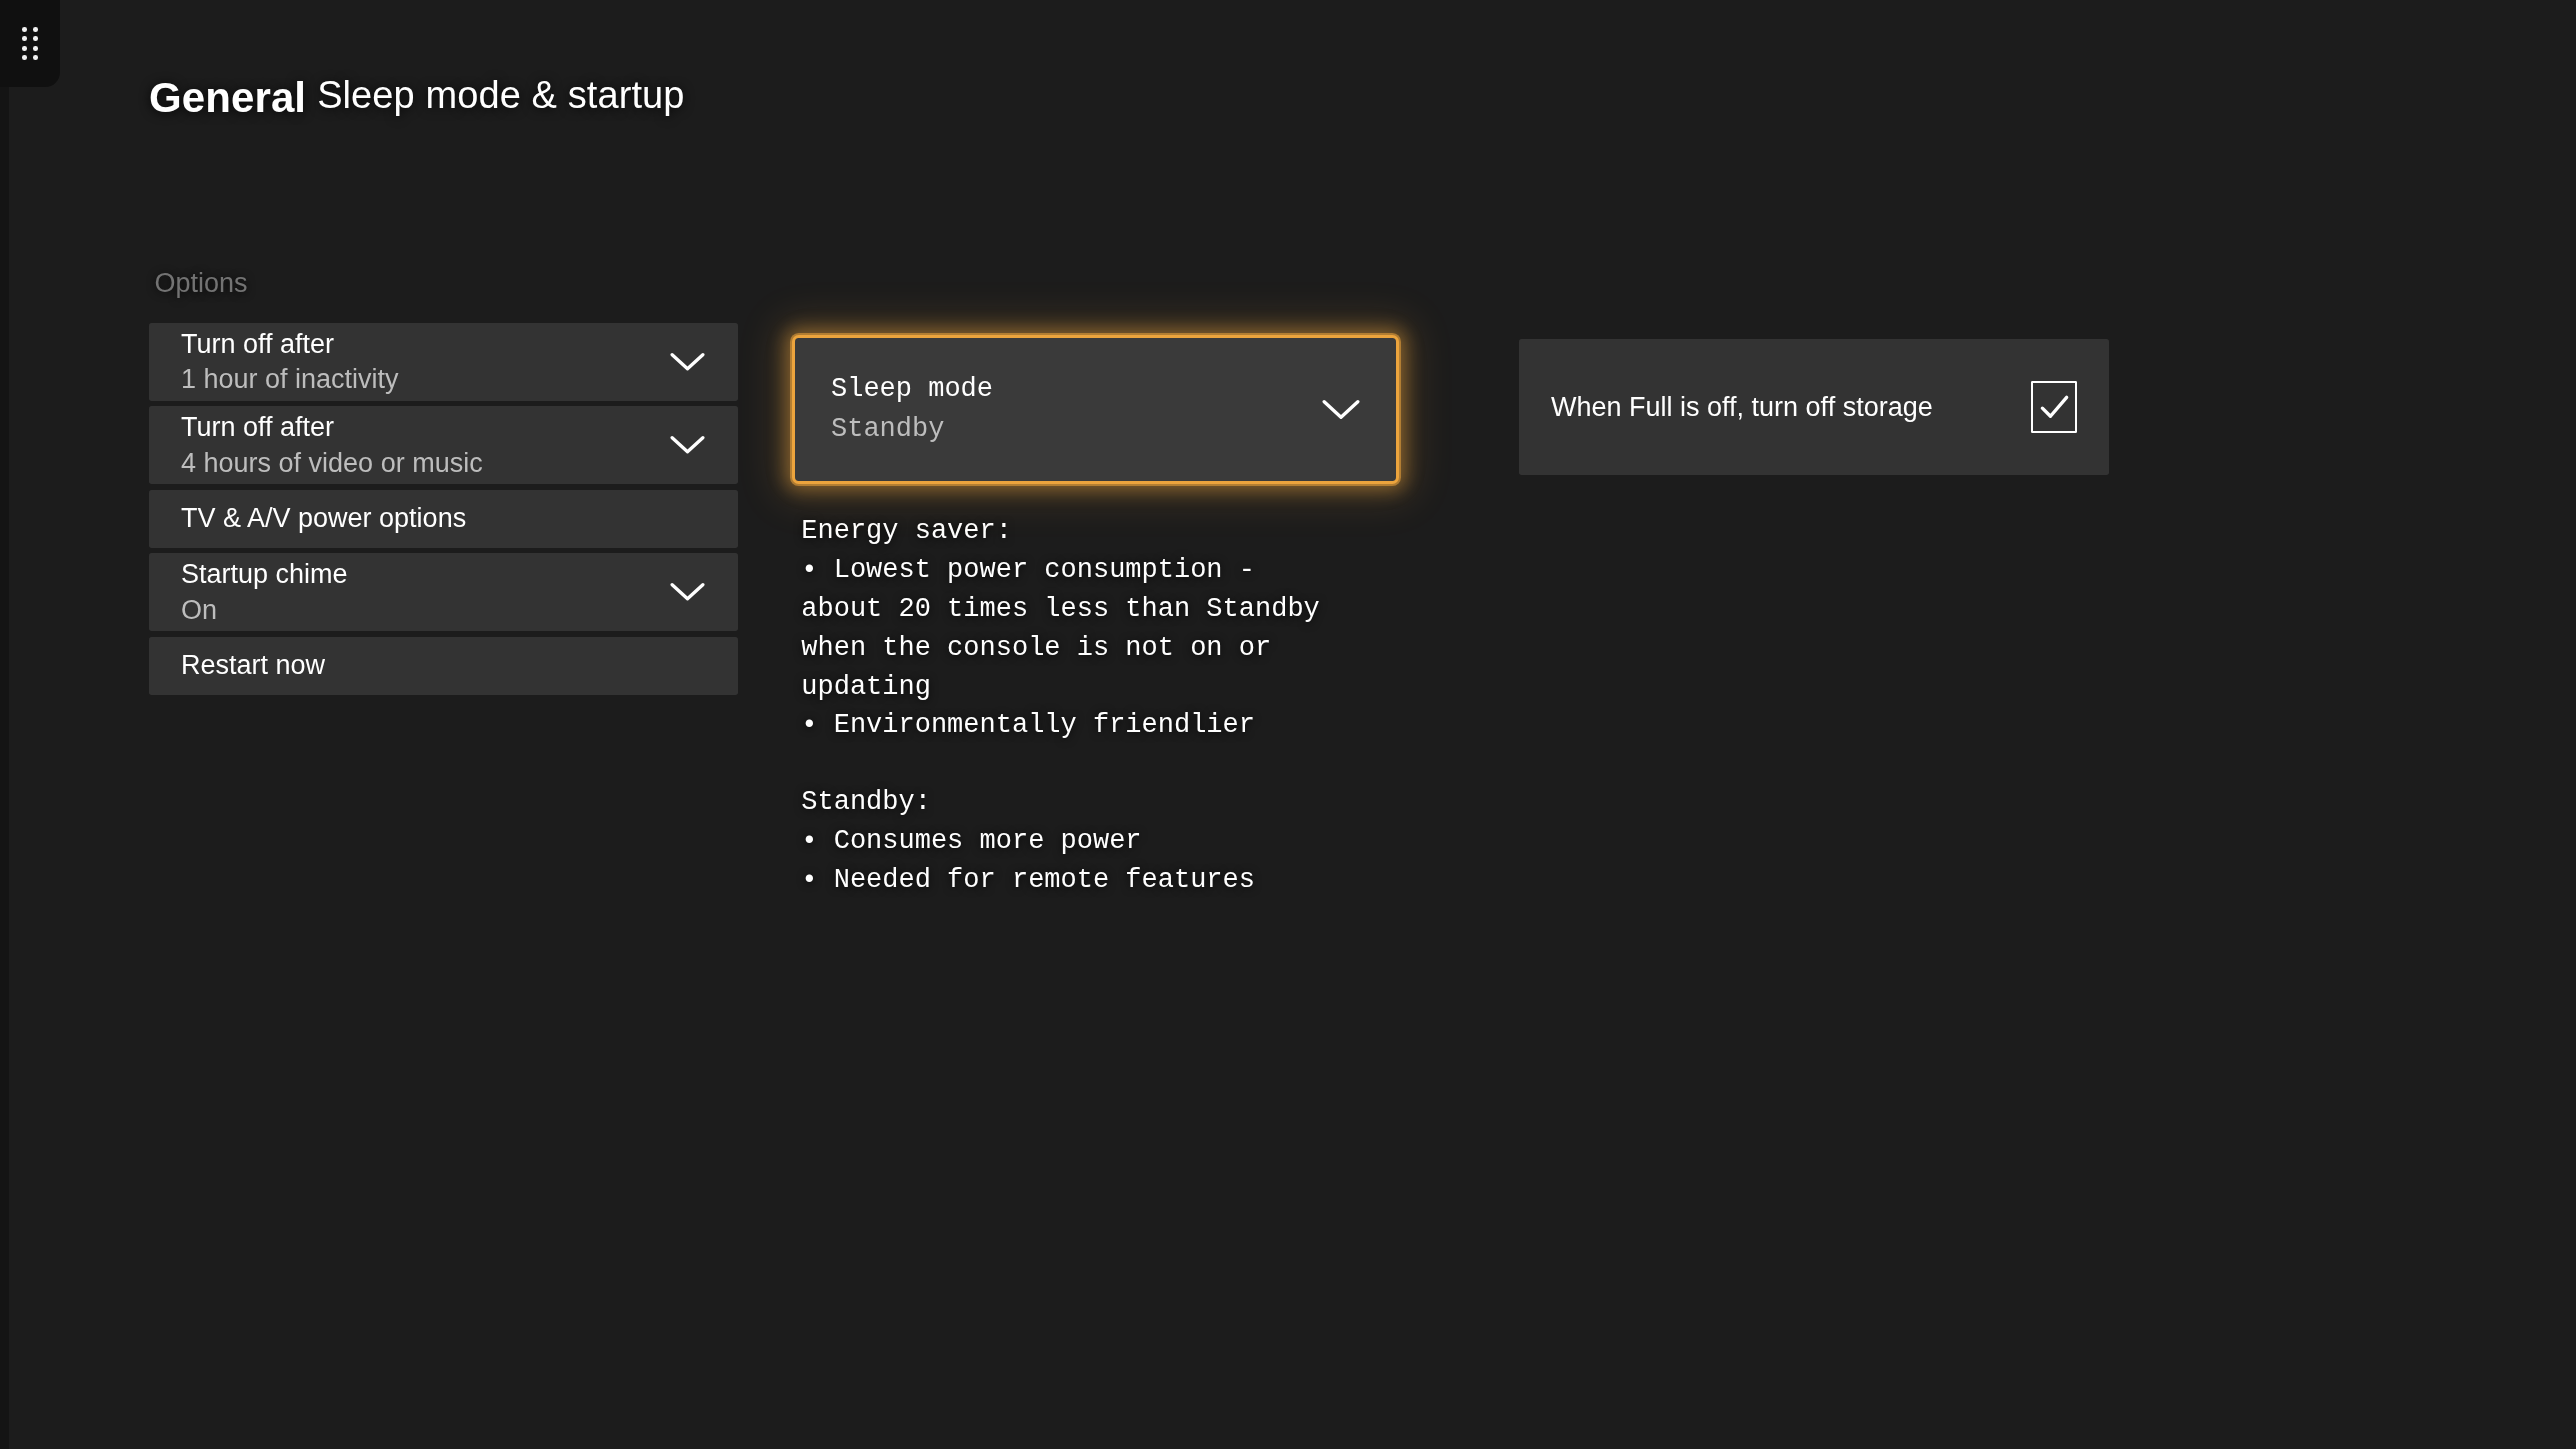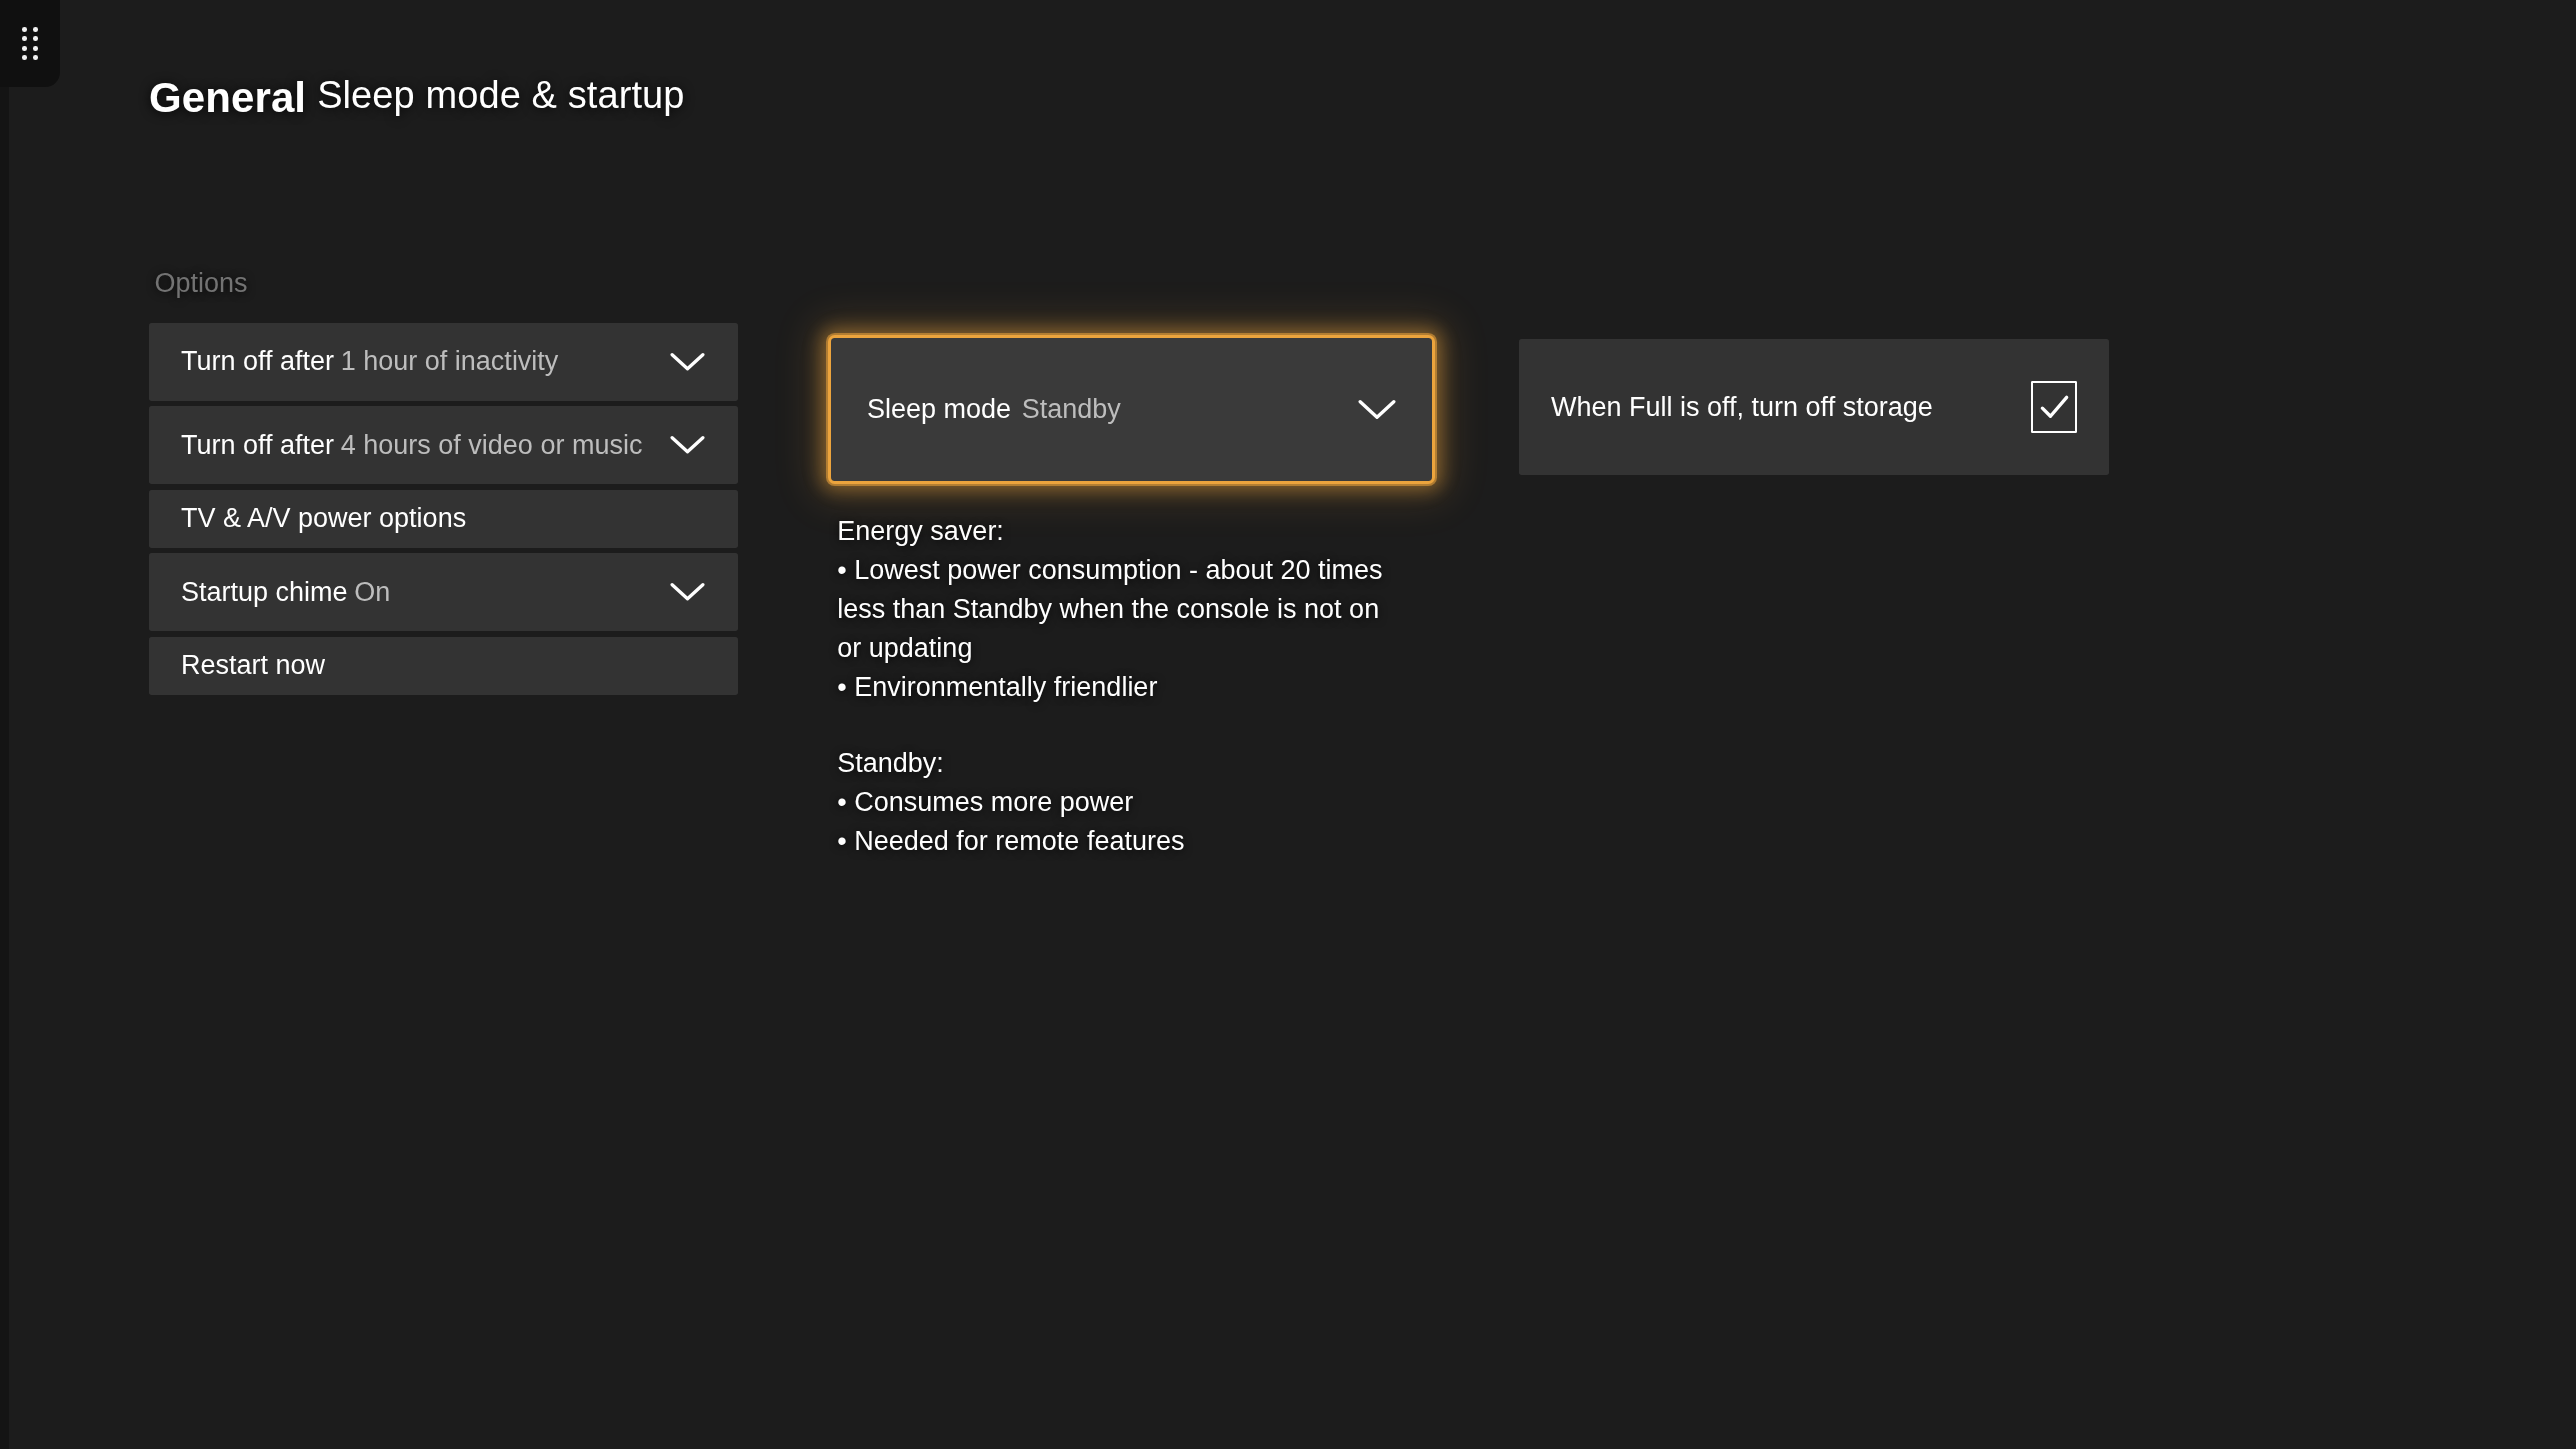--- a/index.html
+++ b/index.html
@@ -84,23 +84,24 @@
   .section-label {
     font-size: 27px;
     font-weight: 400;
     color: #737373;
     margin: 0 0 24px 5.4px;
     text-shadow: 0 1.3px 8px rgba(0,0,0,0.8);
   }
 
   .col-sleep {
     position: absolute;
-    left: 828px;
+    left: 792px;
     top: 335px;
     width: 607px;
+    font-family: Liberation Mono, monospace;
   }
   .col-storage {
     position: absolute;
     left: 1519px;
     top: 339px;
     width: 590px;
   }
 
   
   .card {
@@ -116,21 +117,21 @@
     min-height: 0;
   }
   .card-two-line {
     height: 78px;
   }
   .card-one-line {
     height: 58px;
   }
   .card-text {
     display: flex;
-    flex-direction: row;
+    flex-direction: column;
     justify-content: center;
     gap: 6.7px;
   }
   .card-title {
     font-size: 27px;
     font-weight: 400;
     color: #ffffff;
     line-height: 1.08;
     white-space: nowrap;
   }

